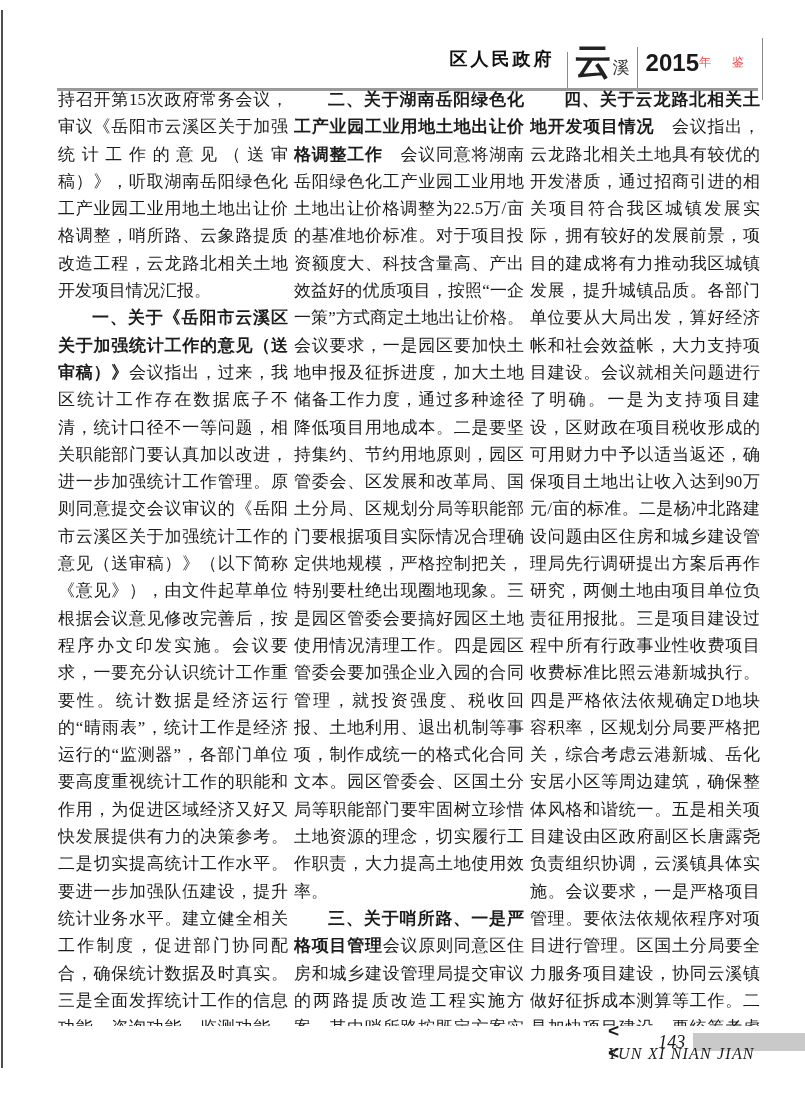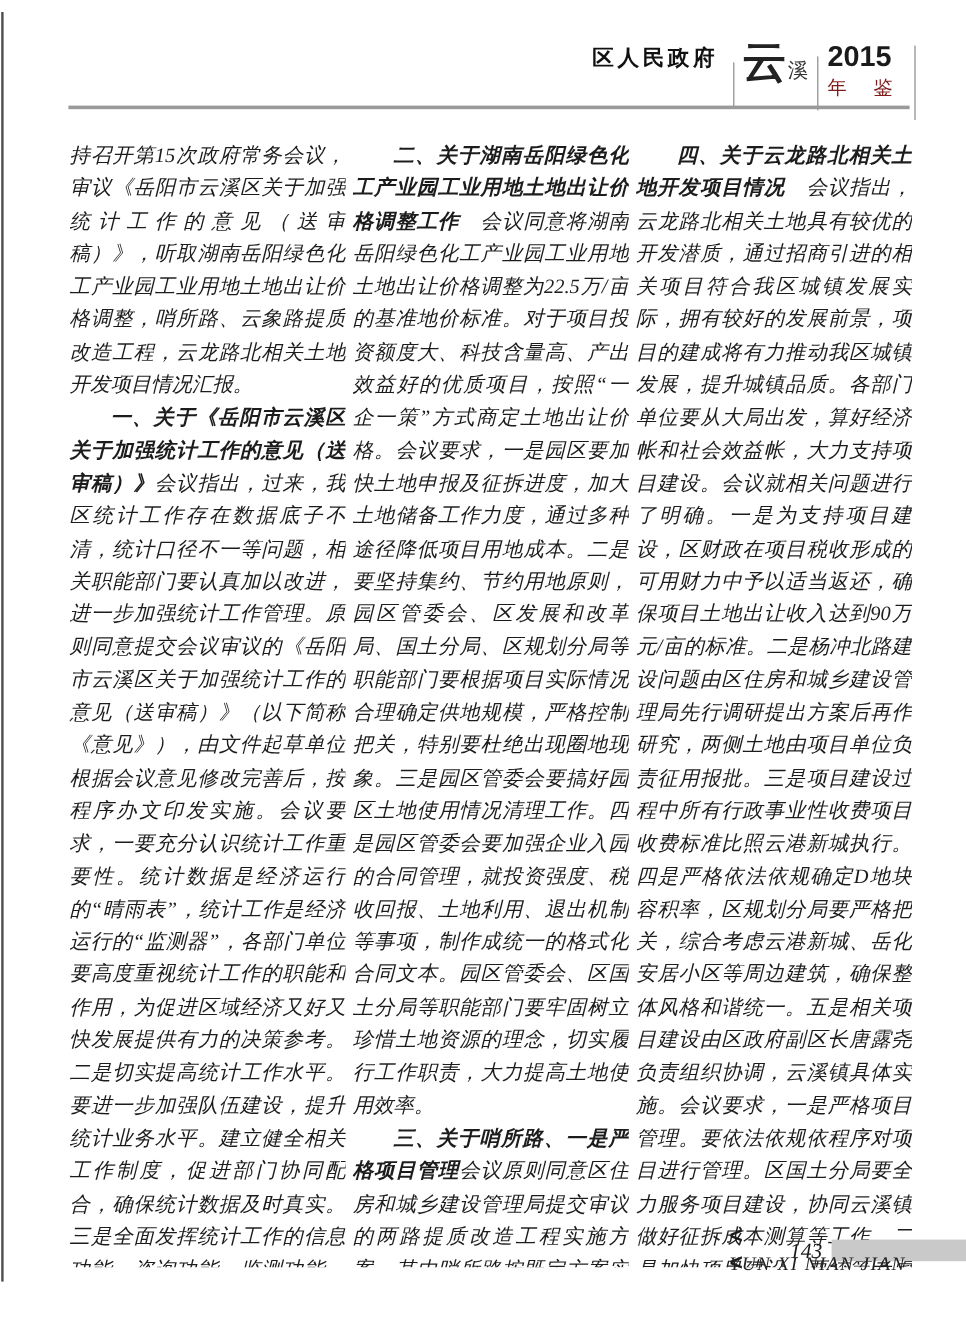--- a/index.html
+++ b/index.html
@@ -1,40 +1,40 @@
 <!DOCTYPE html>
 <html><head>
 <meta charset="utf-8">
 <style>
   html,body{margin:0;padding:0;background:#ffffff;}
   .page{position:relative;width:805px;height:1099px;background:#ffffff;overflow:hidden;
         font-family:"Liberation Serif","DejaVu Serif",serif;color:#1c1c1c;}
   .spine-line{position:absolute;left:1px;top:10px;width:2px;height:1058px;background:#4e4e4e;}
 
   
-  .header{position:absolute;top:36px;right:42px;height:56px;display:flex;align-items:flex-start;}
+  .header{position:absolute;top:36px;right:42px;height:56px;display:flex;align-items:center;}
   .gov-title{font-family:"Liberation Sans","DejaVu Sans",sans-serif;font-weight:bold;
              font-size:18px;letter-spacing:3px;color:#111;padding-bottom:10px;}
   .vline{width:1px;background:#8a8a8a;align-self:flex-end;}
   .v1{height:38px;margin:0 7px 2px 12px;}
   .v2{height:45px;margin:0 8px 0 7px;}
   .v3{height:62px;margin-left:9px;margin-bottom:-8px;}
   .brand{display:flex;align-items:flex-end;padding-bottom:4px;}
   .brand-big{font-size:37px;line-height:34px;font-weight:bold;color:#222;}
   .brand-small{font-size:17px;color:#333;margin-left:1px;}
-  .year-block{display:flex;flex-direction:column;align-items:flex-start;padding-bottom:2px;}
+  .year-block{display:flex;flex-direction:row;align-items:flex-start;padding-bottom:2px;}
   .year{font-family:"Liberation Sans","DejaVu Sans",sans-serif;font-weight:bold;
         font-size:24px;line-height:24px;color:#1a1a1a;}
-  .year-label{font-family:Liberation Sans, sans-serif;font-size:16px;
-              color:#7f1d1d;letter-spacing:9px;margin-top:3px;white-space:nowrap;}
+  .year-label{font-family:Liberation Serif, serif;font-size:12px;
+              color:#ef4444;letter-spacing:9px;margin-top:3px;white-space:nowrap;}
   .header-rule{position:absolute;top:88px;left:57px;width:701px;height:3px;background:#9a9a9a;}
 
   
-  .columns{position:absolute;top:116px;left:58px;width:702px;height:940px;
-           display:flex;gap:6px;overflow:hidden;font-style:italic;}
+  .columns{position:absolute;top:86px;left:58px;width:702px;height:940px;
+           display:flex;gap:6px;overflow:hidden;}
   .text-column{width:230px;height:940px;overflow:hidden;}
   .para{margin:0;text-align:justify;font-size:17px;line-height:27.3px;
         word-break:break-all;}
   .para.indent{text-indent:2em;}
   .run.bold{font-weight:bold;}
 
   
   .footer{position:absolute;left:0;top:1020px;width:805px;}
   .footer-line{position:absolute;left:608px;top:0;display:flex;align-items:center;}
   .arrows{font-family:"Liberation Sans","DejaVu Sans",sans-serif;font-weight:bold;

